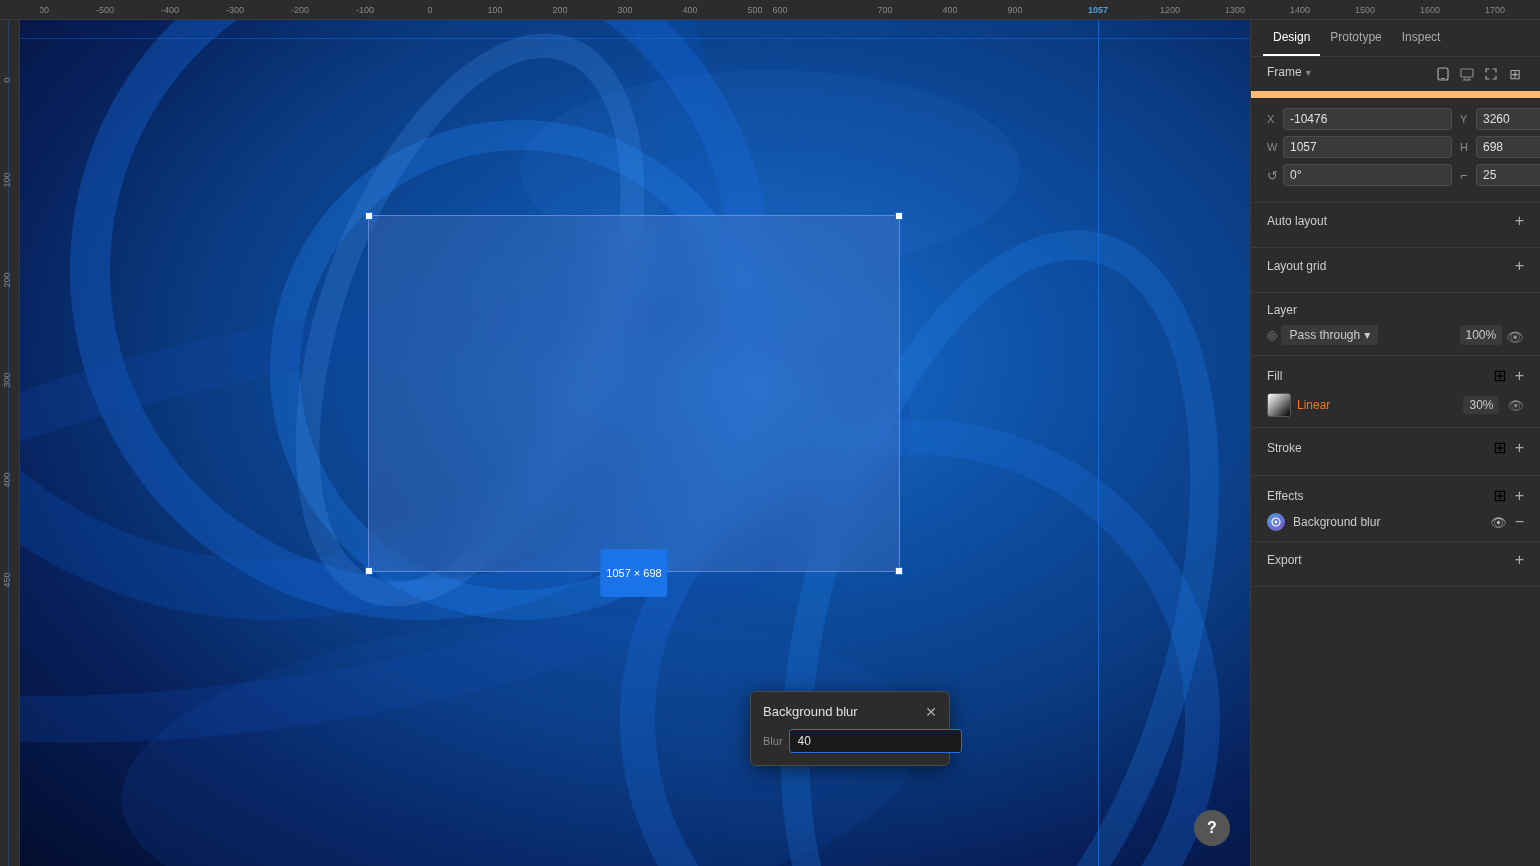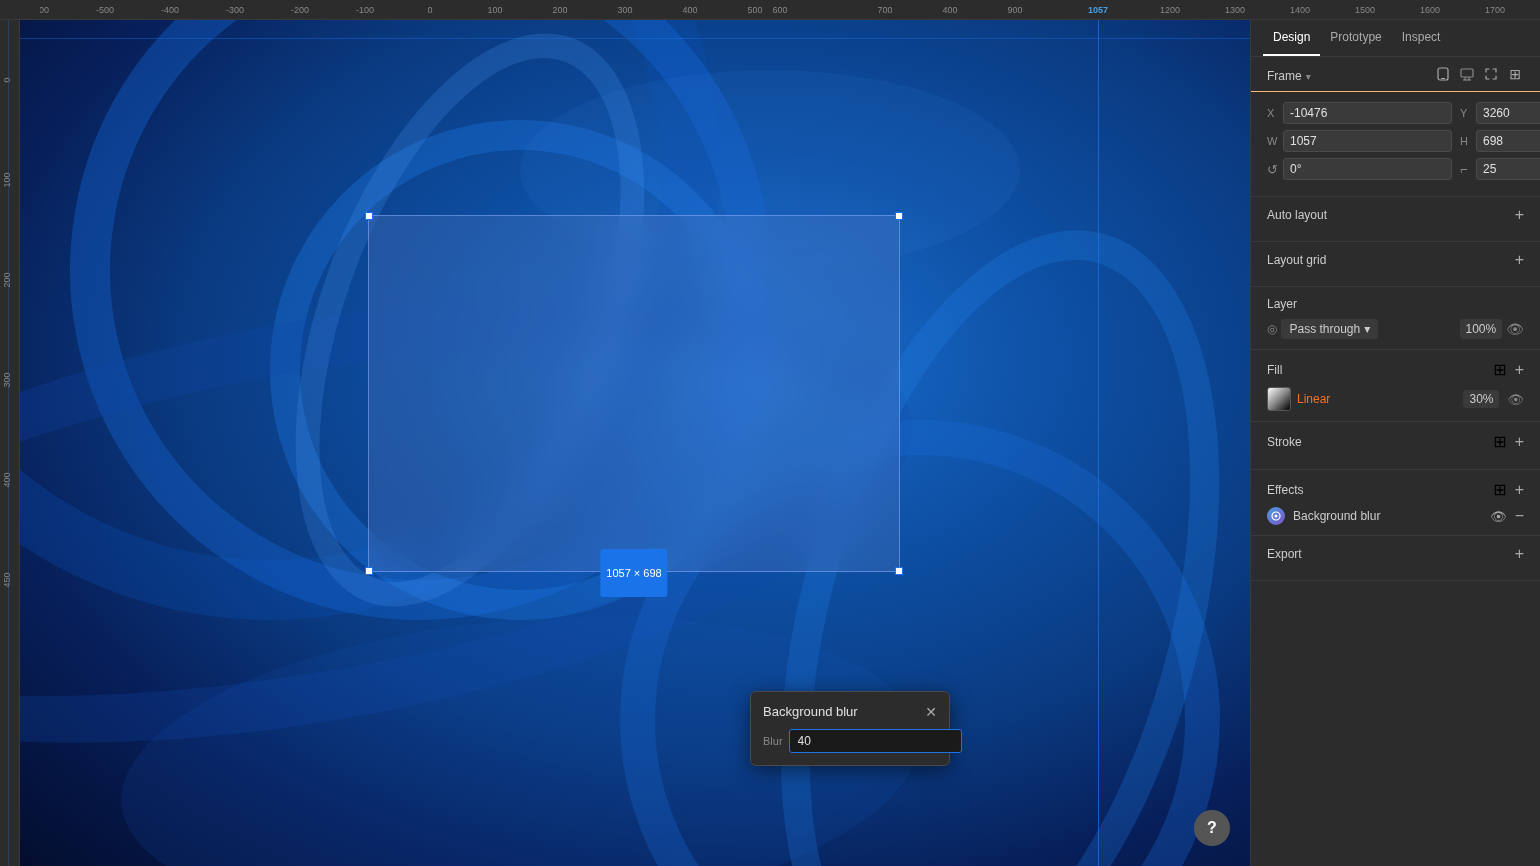--- a/index.html
+++ b/index.html
@@ -163,24 +163,24 @@
     .section-add-btn {
       color: #aaa;
       font-size: 16px;
       cursor: pointer;
       line-height: 1;
     }
 
     
     .frame-header {
       display: flex;
-      align-items: flex-end;
+      align-items: flex-start;
       justify-content: space-between;
       padding: 8px 16px;
-      border-bottom: 1px solid #fdba74;
+      border-bottom: 7px solid #fdba74;
     }
     .frame-label {
       font-size: 12px;
       color: #ccc;
       display: flex;
       align-items: center;
       gap: 4px;
     }
     .frame-icons {
       display: flex;
@@ -267,21 +267,21 @@
       gap: 4px;
       background: #3a3a3a;
       border-radius: 3px;
       padding: 3px 8px;
       font-size: 12px;
       color: #ccc;
       cursor: pointer;
     }
     .layer-opacity {
       display: flex;
-      align-items: center;
+      align-items: flex-end;
       gap: 4px;
     }
     .opacity-val {
       font-size: 12px;
       color: #ccc;
       background: #3a3a3a;
       border-radius: 3px;
       padding: 3px 6px;
     }
     .eye-icon {

